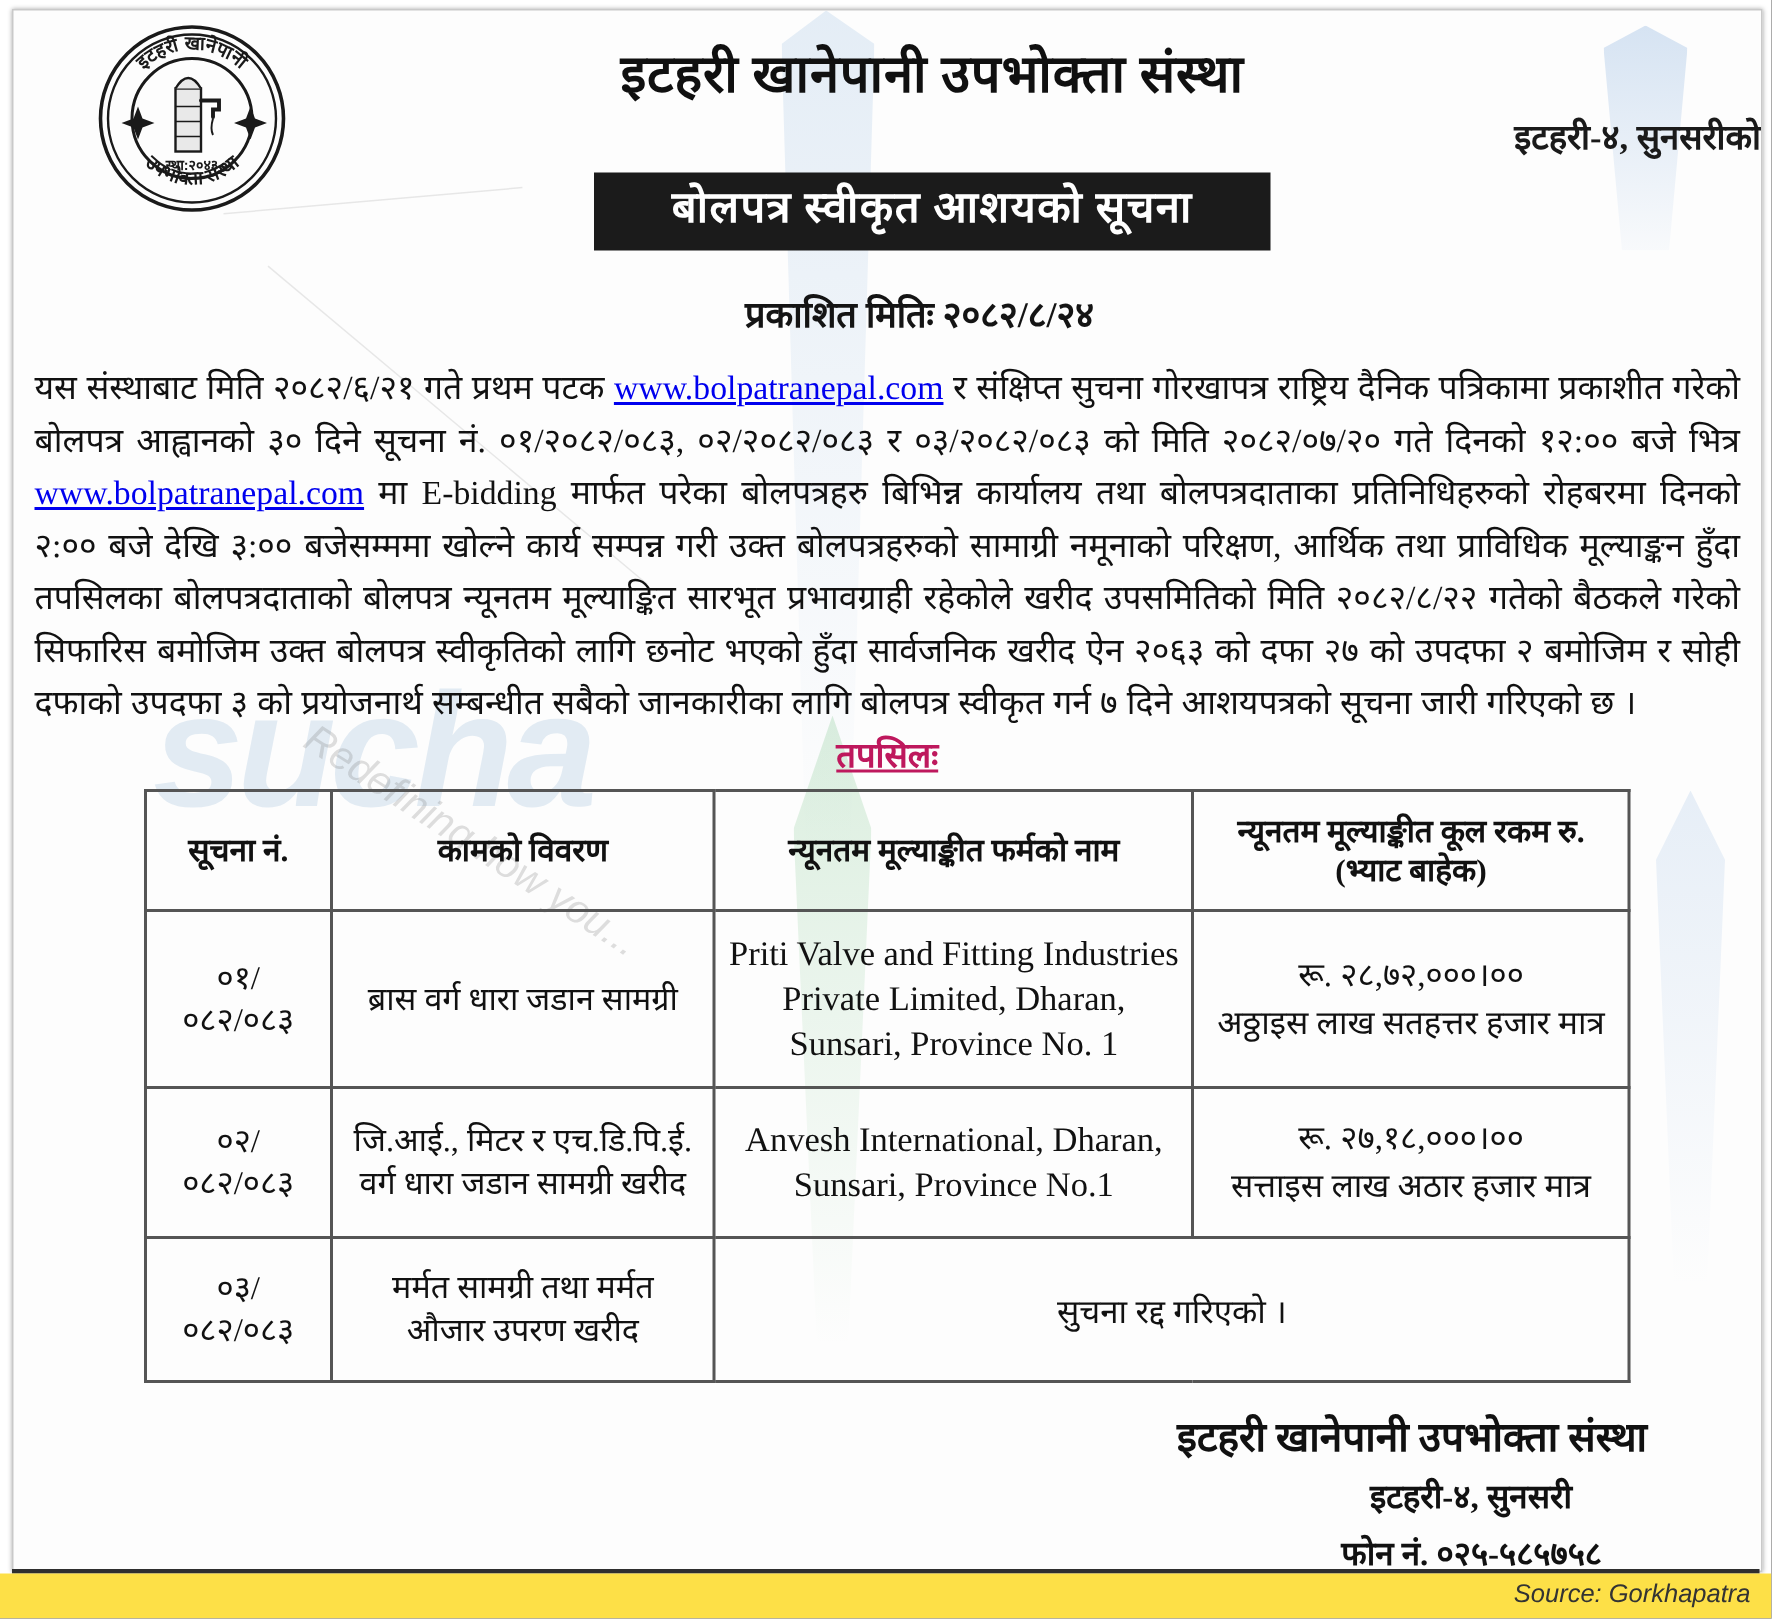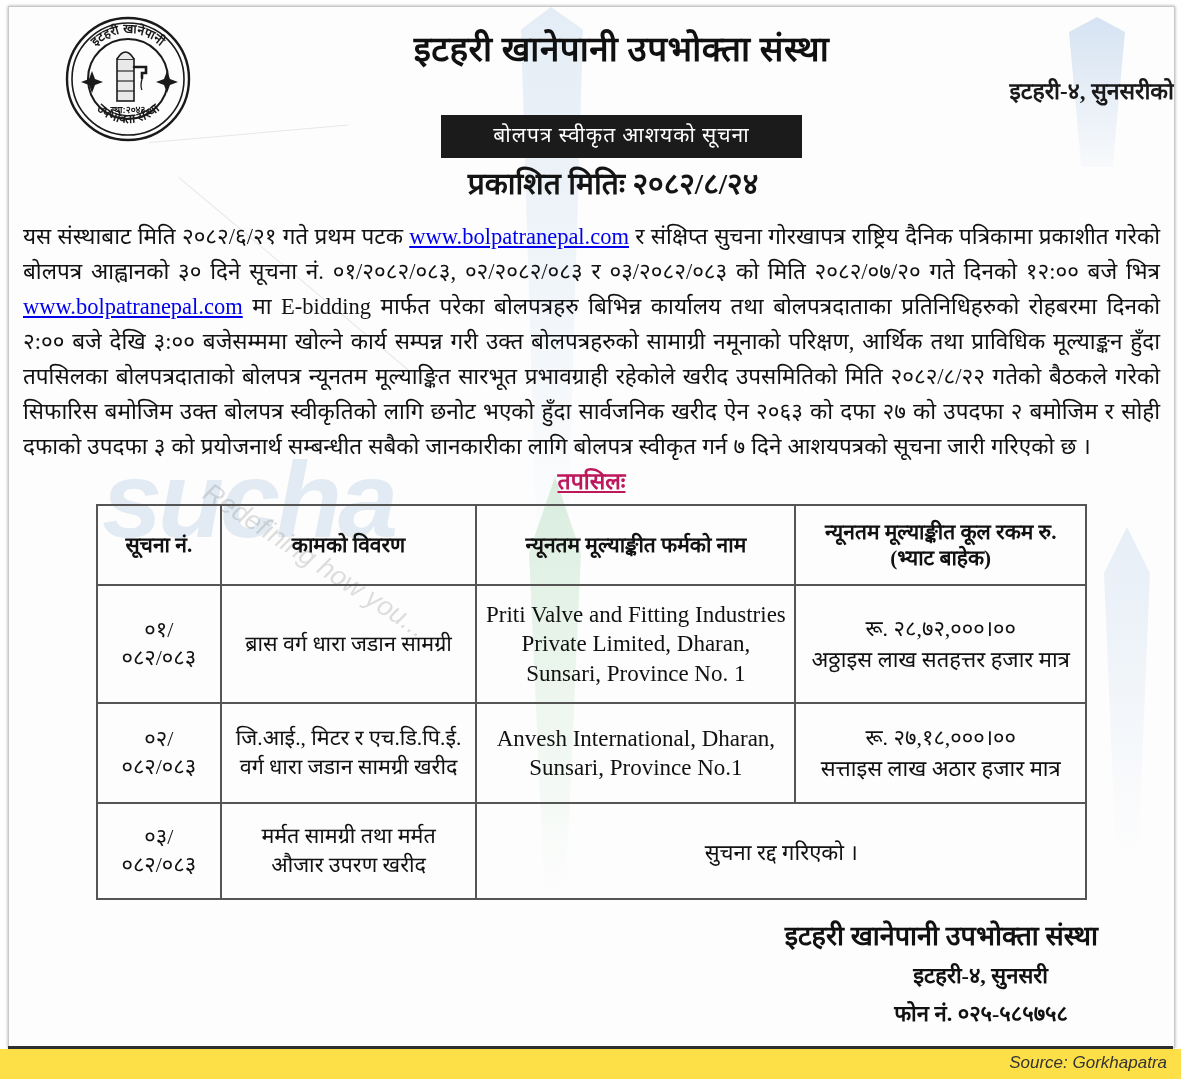--- a/index.html
+++ b/index.html
@@ -126,32 +126,32 @@
   }
   .banner-wrap {
     display: flex;
     justify-content: center;
     margin-top: 9px;
     padding-left: 60px;
   }
   .banner {
     background: #1b1b1b;
     color: #ffffff;
-    font-size: 21px;
-    font-weight: 400;
+    font-size: 29px;
+    font-weight: 700;
     letter-spacing: 1px;
     padding: 9px 52px 11px 52px;
     line-height: 1.1;
   }
   .pub-date {
     text-align: center;
-    font-size: 30px;
+    font-size: 24px;
     font-weight: 700;
     color: #141414;
-    margin-top: 4px;
+    margin-top: 25px;
     padding-left: 43px;
   }
   
   .body-text {
     position: relative;
     z-index: 3;
     margin: 16px 14px 0 14px;
     font-size: 22.5px;
     line-height: 35px;
     color: #111;

